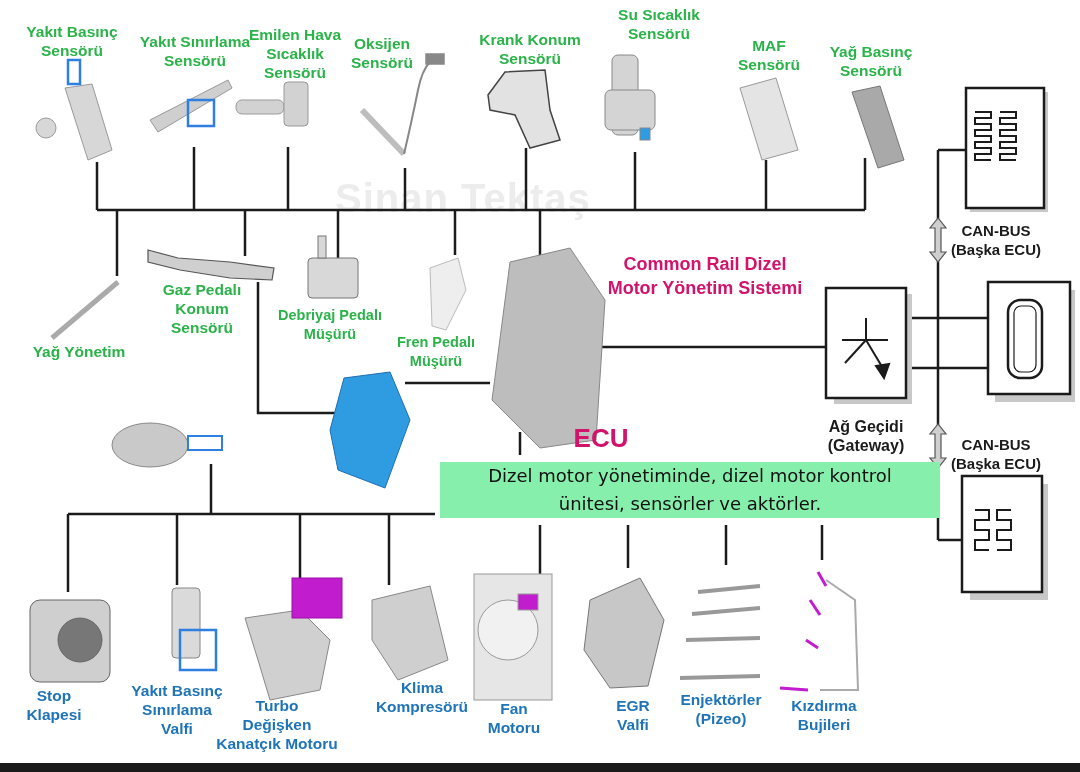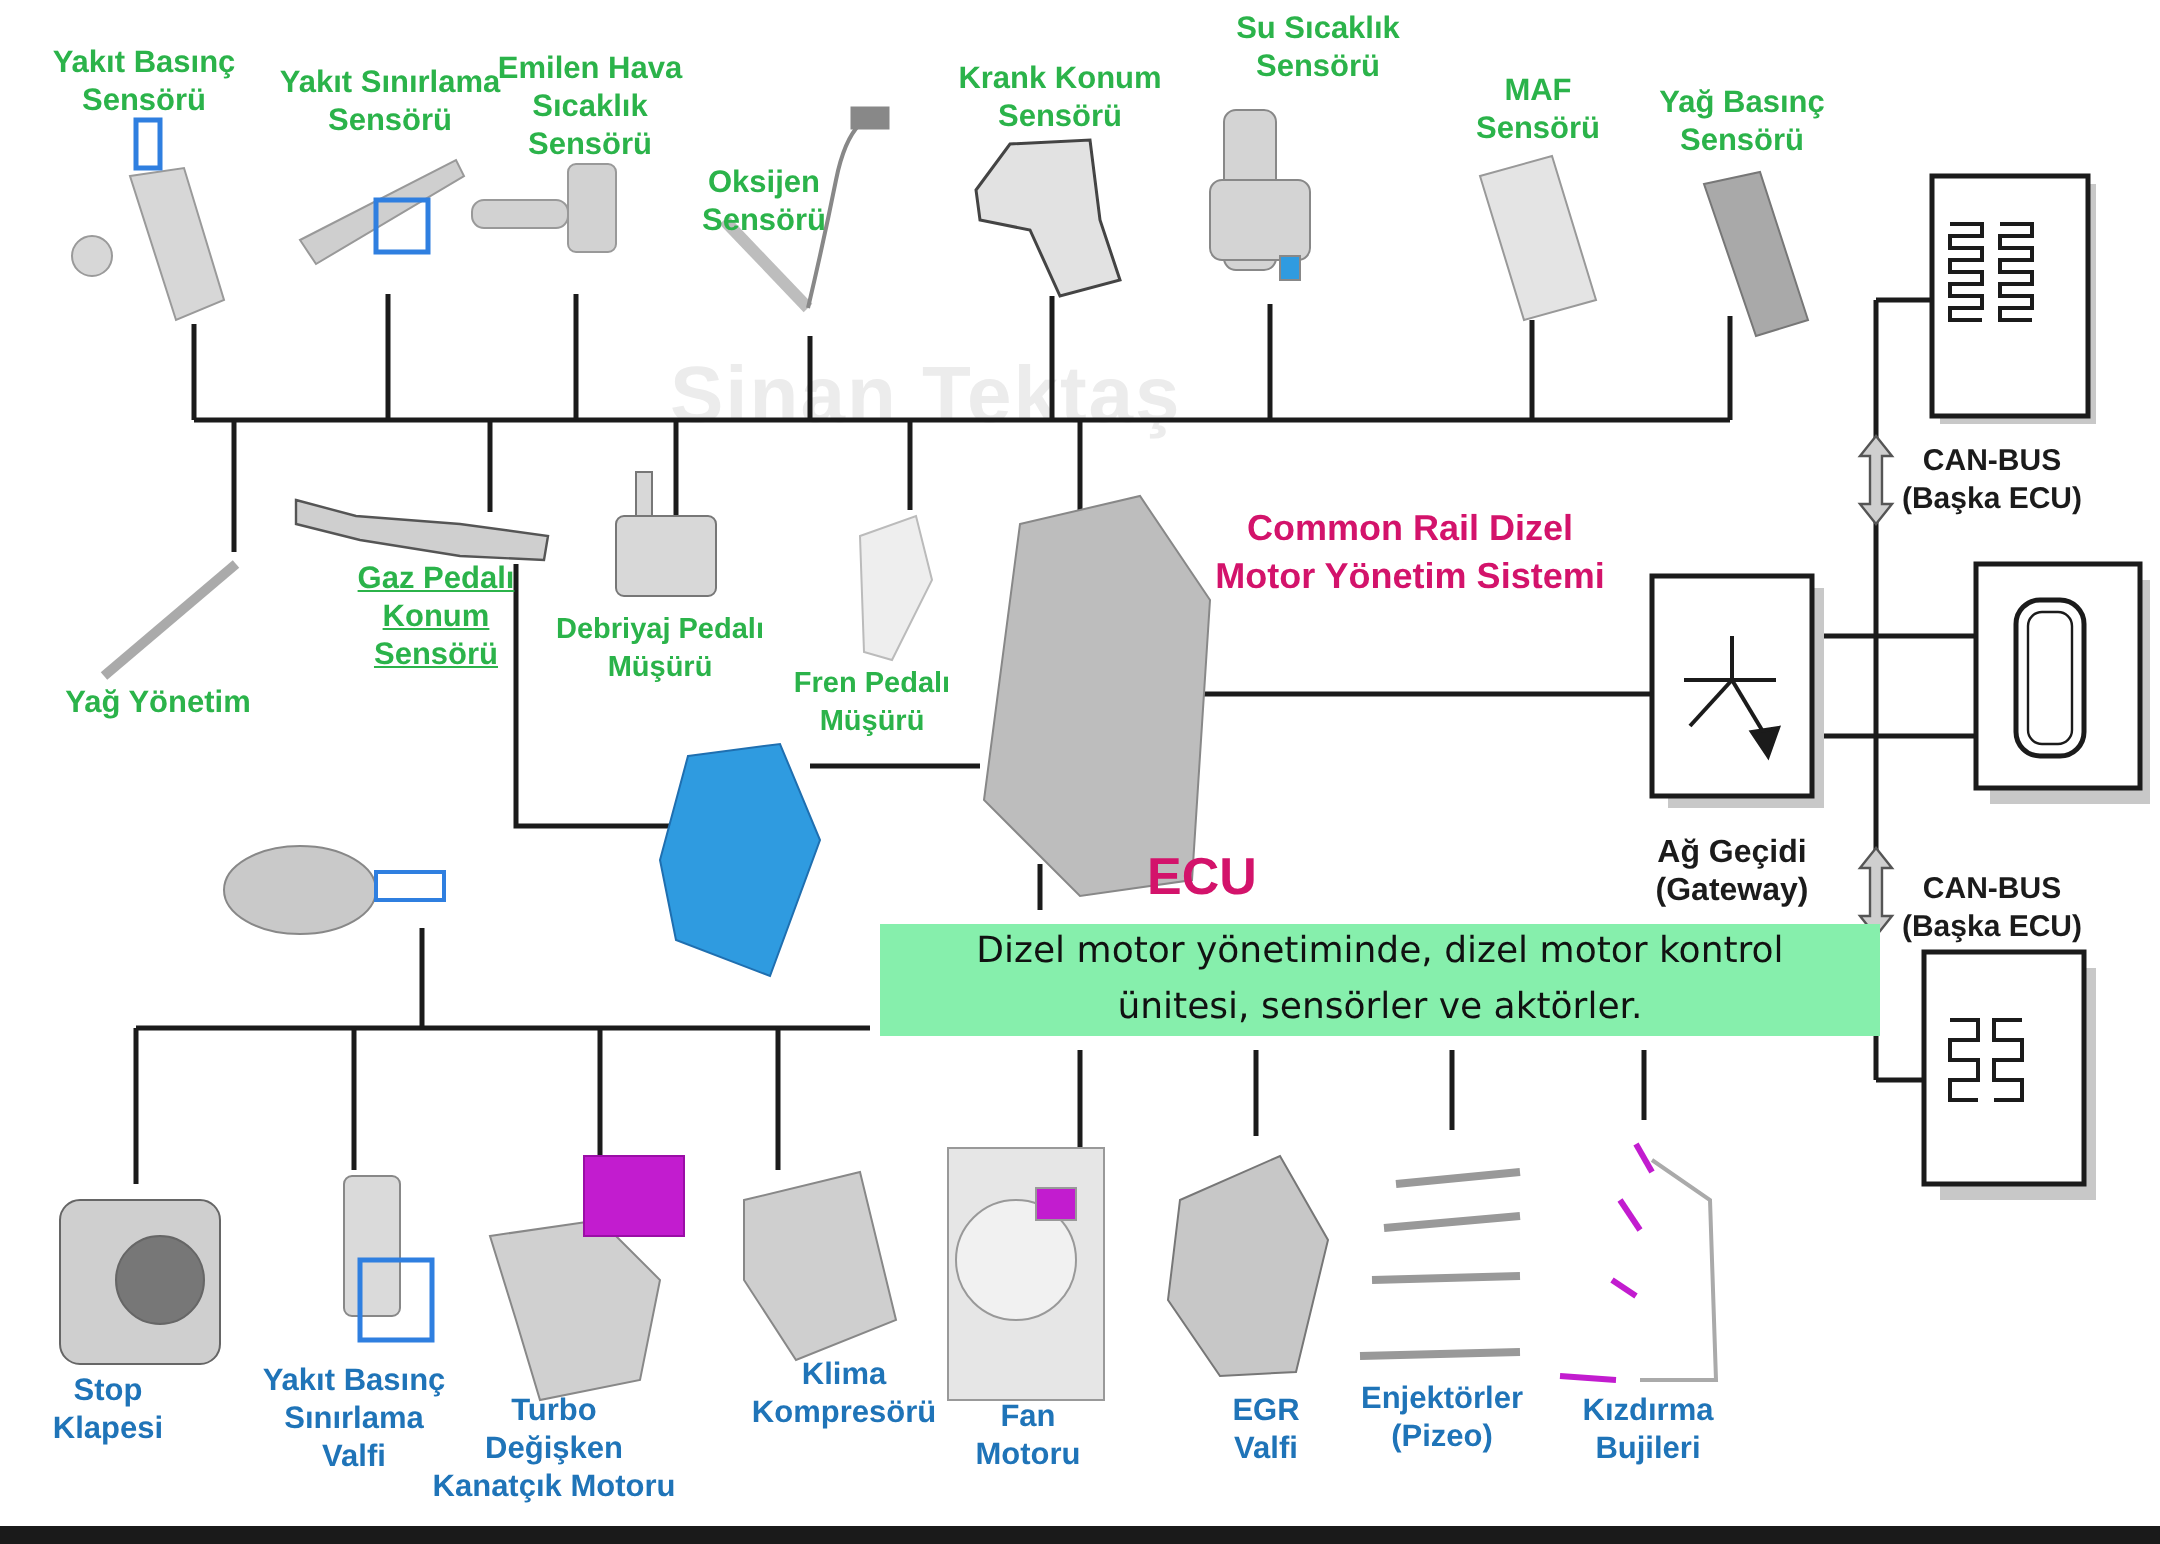--- a/index.html
+++ b/index.html
@@ -190,33 +190,33 @@
   </g>
 </svg>
 
 <div class="lbl green" style="left:12px;top:22px;width:120px;">Yakıt Basınç
 Sensörü</div>
 <div class="lbl green" style="left:132px;top:32px;width:126px;">Yakıt Sınırlama
 Sensörü</div>
 <div class="lbl green" style="left:240px;top:25px;width:110px;">Emilen Hava
 Sıcaklık
 Sensörü</div>
-<div class="lbl green" style="left:340px;top:34px;width:84px;margin-top:48px;">Oksijen
+<div class="lbl green" style="left:340px;top:34px;width:84px;">Oksijen
 Sensörü</div>
 <div class="lbl green" style="left:462px;top:30px;width:136px;">Krank Konum
 Sensörü</div>
 <div class="lbl green" style="left:606px;top:5px;width:106px;">Su Sıcaklık
 Sensörü</div>
 <div class="lbl green" style="left:724px;top:36px;width:90px;">MAF
 Sensörü</div>
 <div class="lbl green" style="left:816px;top:42px;width:110px;">Yağ Basınç
 Sensörü</div>
 
 <div class="lbl green" style="left:16px;top:342px;width:126px;">Yağ Yönetim</div>
-<div class="lbl green" style="left:168px;top:280px;width:100px;text-decoration:underline;">Gaz Pedalı
+<div class="lbl green" style="left:152px;top:280px;width:100px;">Gaz Pedalı
 Konum
 Sensörü</div>
 <div class="lbl green" style="left:268px;top:306px;width:124px;font-size:14.5px;">Debriyaj Pedalı
 Müşürü</div>
 <div class="lbl green" style="left:386px;top:333px;width:100px;font-size:14.5px;">Fren Pedalı
 Müşürü</div>
 
 <div class="lbl magenta" style="left:580px;top:252px;width:250px;font-size:18px;line-height:24px;">Common Rail Dizel
 Motor Yönetim Sistemi</div>
 <div class="lbl magenta" style="left:566px;top:424px;width:70px;font-size:26px;line-height:28px;">ECU</div>

